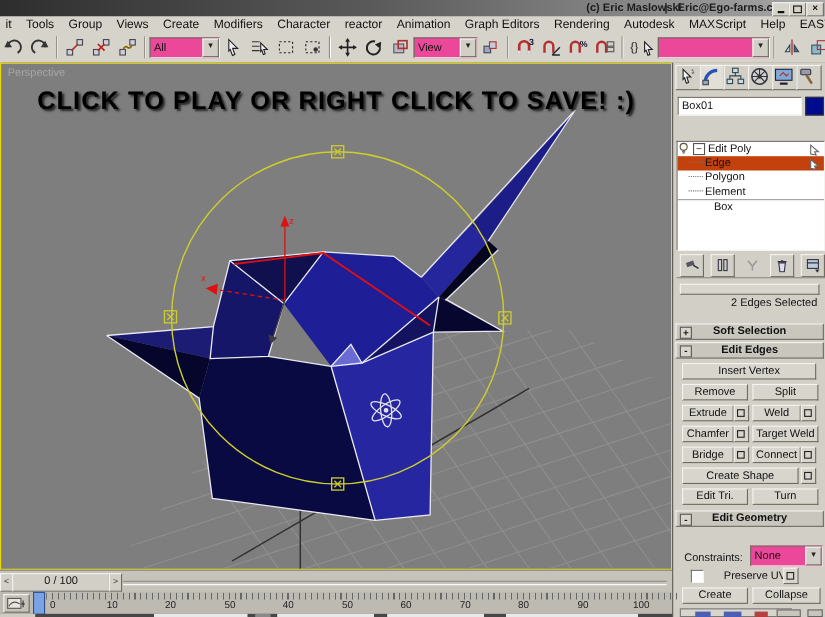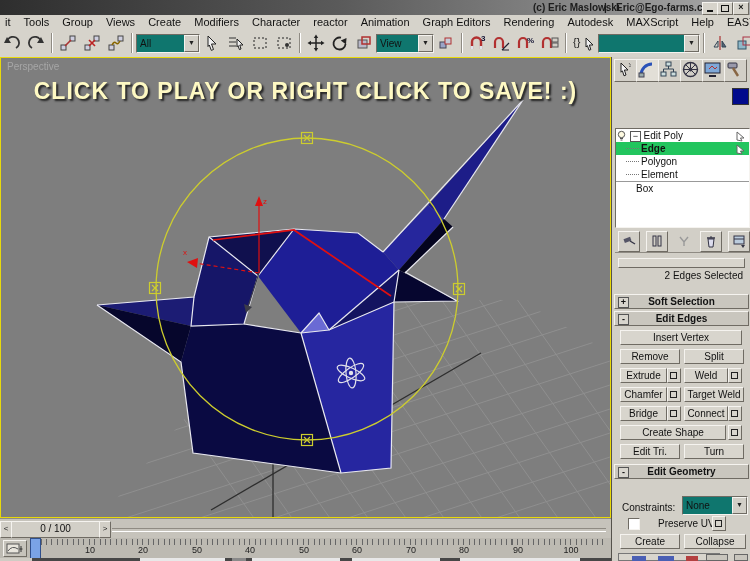--- a/index.html
+++ b/index.html
@@ -14,56 +14,56 @@
   #titlebar .sep{position:absolute;left:604px;color:#1c1c1c;}
   #titlebar .email{position:absolute;left:616px;color:#1c1c1c;font-weight:bold;}
   .winbtn{position:absolute;top:2px;width:14px;height:11px;background:#d6d3cb;font-size:9px;line-height:9px;text-align:center;color:#111;font-weight:bold;}
   
   #menubar{left:0;top:15px;width:750px;height:14px;background:#d6d3cb;font-size:11px;color:#111;white-space:nowrap;}
   .mi{display:inline-block;padding:0 5px;line-height:14px;}
   
   #toolbar{left:0;top:29px;width:750px;height:28px;background:#d6d3cb;border-bottom:1px solid #8f8b83;display:flex;align-items:center;}
   .tbtn{width:24px;height:24px;display:flex;align-items:center;justify-content:center;flex:none;}
   .tsep{width:1px;height:20px;background:#8f8b83;border-right:1px solid #fff;margin:0 3px;flex:none;}
-  .combo{height:17px;background:#0f766e;display:flex;flex:none;align-items:center;border:1px solid;border-color:#6f6b63 #f5f3ef #f5f3ef #6f6b63;}
+  .combo{height:17px;background:#ec4899;display:flex;flex:none;align-items:center;border:1px solid;border-color:#6f6b63 #f5f3ef #f5f3ef #6f6b63;}
   .combo .cval{flex:1;font-size:10px;padding-left:3px;color:#111;}
   .combo .carr{width:13px;height:15px;background:#d2cfc7;border:1px solid;border-color:#f5f3ef #6f6b63 #6f6b63 #f5f3ef;font-size:7px;line-height:14px;text-align:center;color:#222;}
   
   #viewport{left:0;top:57px;width:609px;height:459px;background:#7e7e7e;border:1px solid #e8d90a;}
   #vplabel{left:6px;top:3px;font-size:10px;color:#a6a6a6;}
-  #overlay{left:0;top:20px;width:100%;text-align:center;font-size:23px;font-weight:bold;color:#fef9c3;letter-spacing:1px;text-shadow:2px 2px 2px rgba(20,20,20,.85);}
+  #overlay{left:0;top:20px;width:100%;text-align:center;font-size:23px;font-weight:bold;color:#000000;letter-spacing:1px;text-shadow:2px 2px 2px rgba(20,20,20,.85);}
   
   #cmdpanel{left:611px;top:57px;width:139px;height:504px;background:#d2cfc7;border-left:1px solid #55524c;}
   .tab{position:absolute;top:2px;width:21px;height:21px;background:#d2cfc7;}
   .tab.active{background:#e2dfd7;}
   .namefield{left:4px;top:31px;width:108px;height:15px;background:#fff;font-size:10px;line-height:15px;padding-left:3px;color:#111;}
   #swatch{left:120px;top:31px;width:15px;height:15px;background:#000a8c;border:1px solid #333;}
   #modlist{left:4px;top:51px;width:132px;}
   #stack{left:3px;top:71px;width:133px;height:98px;background:#fff;font-size:10px;color:#111;}
   .stkrow{position:relative;height:13px;line-height:13px;white-space:nowrap;}
   .stkrow .dots{display:inline-block;width:13px;height:1px;border-top:1px dotted #777;vertical-align:middle;margin:0 2px 0 10px;}
-  .stkrow.sel{background:#22c55e;font-weight:bold;}
+  .stkrow.sel{background:#c2410c;}
   .stkarrow{position:absolute;right:2px;top:1px;}
   #stacktools{left:3px;top:173px;width:133px;height:22px;display:flex;gap:6px;align-items:center;padding-left:3px;border-bottom:1px solid #8f8b83;}
   .stool{width:20px;height:19px;display:flex;align-items:center;justify-content:center;background:#d2cfc7;}
   .pbtn{position:absolute;background:#d8d5cd;font-size:10px;color:#111;text-align:center;border:1px solid;border-color:#f5f3ef #6f6b63 #6f6b63 #f5f3ef;line-height:13px;height:13px;}
   .roll{position:absolute;left:2px;width:133px;height:13px;background:#c9c6be;border:1px solid;border-color:#f5f3ef #6f6b63 #6f6b63 #f5f3ef;font-size:10px;font-weight:bold;text-align:center;line-height:13px;color:#111;}
   .pm{position:absolute;left:3px;top:2px;width:9px;height:9px;background:#d8d5cd;border:1px solid #555;font-size:9px;line-height:8px;text-align:center;font-weight:bold;}
   .mini{position:absolute;width:12px;height:13px;background:#d8d5cd;border:1px solid;border-color:#f5f3ef #6f6b63 #6f6b63 #f5f3ef;}
   .mini span{position:absolute;left:2px;top:3px;width:5px;height:5px;border:1px solid #222;display:block;}
   .lbl{position:absolute;font-size:10px;color:#111;}
   #selstatus{position:absolute;right:8px;top:213px;font-size:10px;color:#111;}
   .chk{position:absolute;width:10px;height:10px;background:#fff;border:1px solid;border-color:#6f6b63 #f5f3ef #f5f3ef #6f6b63;}
   
   #timeslider{left:0;top:518px;width:611px;height:20px;background:#c6c3bb;border-top:1px solid #8f8b83;}
   .tsbtn{position:absolute;top:2px;width:10px;height:15px;background:#d2cfc7;font-size:8px;line-height:14px;text-align:center;color:#222;}
   #tsmain{position:absolute;left:11px;top:2px;width:87px;height:15px;background:#d2cfc7;font-size:10px;line-height:14px;text-align:center;color:#111;}
   #tsgroove{position:absolute;left:112px;top:9px;width:494px;height:2px;border-top:1px solid #8f8b83;border-bottom:1px solid #fff;}
   #trackbar{left:0;top:538px;width:611px;height:20px;background:#bdbab2;}
-  #ruler{position:absolute;left:28px;top:0;width:578px;height:20px;padding-left:24px;}
+  #ruler{position:absolute;left:40px;top:0;width:578px;height:20px;padding-left:24px;}
   #rticks{position:absolute;left:2px;top:1px;width:574px;height:6px;background:repeating-linear-gradient(90deg,#666 0 1px,transparent 1px 5.35px);}
   .tick{position:absolute;top:7px;font-size:9px;color:#222;transform:translateX(-50%);}
   #marker{position:absolute;left:30px;top:0;width:9px;height:19px;background:#7aa3e6;border:1px solid #2f4f8c;}
   #mcebtn{position:absolute;left:3px;top:2px;width:22px;height:15px;background:#c6c3bb;display:flex;align-items:center;justify-content:center;}
   
   #sliver{left:0;top:558px;width:611px;height:3px;background:#474747;}
   #sliver span{position:absolute;top:0;height:3px;display:block;}
   #panelsliver{position:absolute;left:0;top:495px;width:139px;height:9px;}
   #panelsliver span{position:absolute;bottom:0;display:block;}
   svg{display:block;}
@@ -406,20 +406,21 @@
           <line x1="6" y1="16" x2="13" y2="16" stroke="#223" stroke-width="2"></line>
         </svg>
       </div>
     <div class="tab r" style="left:112px">
         <svg width="19" height="19">
           <rect x="3" y="3" width="9" height="5" rx="1" fill="#99a" stroke="#334"></rect>
           <line x1="8" y1="8" x2="13" y2="16" stroke="#864" stroke-width="2.4"></line>
         </svg>
       </div>
 
+    <div class="abs namefield s">Box01</div>
     <div id="swatch" class="abs"></div>
 
 
     <div id="stack" class="abs s">
       <div class="stkrow">
         <svg style="display:inline-block;vertical-align:-2px" width="11" height="11">
             <circle cx="5.5" cy="4.5" r="3.2" fill="#fffbe2" stroke="#555"></circle>
             <line x1="4" y1="8.5" x2="7" y2="8.5" stroke="#555"></line>
             <line x1="4.5" y1="10" x2="6.5" y2="10" stroke="#555"></line>
           </svg>
@@ -429,21 +430,21 @@
             <path d="M2 10 L2 2 L9 8 L5.5 8 L7 11 Z" fill="#fff" stroke="#666"></path>
           </svg>
       </div>
       <div class="stkrow sel"><span class="dots"></span><span>Edge</span>
         <svg class="stkarrow" width="12" height="12">
             <path d="M2 10 L2 2 L9 8 L5.5 8 L7 11 Z" fill="#fff" stroke="#666"></path>
           </svg>
       </div>
       <div class="stkrow"><span class="dots"></span><span>Polygon</span></div>
       <div class="stkrow"><span class="dots"></span><span>Element</span></div>
-      <div class="stkrow" style="border-top:1px solid #999;padding-left:20px"><span>Box</span></div>
+      <div class="stkrow" style="border-top:1px solid #999;padding-left:33px"><span>Box</span></div>
     </div>
 
     <div id="stacktools" class="abs">
       <div class="stool r">
           <svg width="14" height="14">
             <rect x="2" y="4" width="7" height="4" fill="#556" transform="rotate(-20 5 6)"></rect>
             <line x1="8" y1="7" x2="13" y2="10" stroke="#334" stroke-width="1.4"></line>
           </svg>
         </div>
       <div class="stool r">

